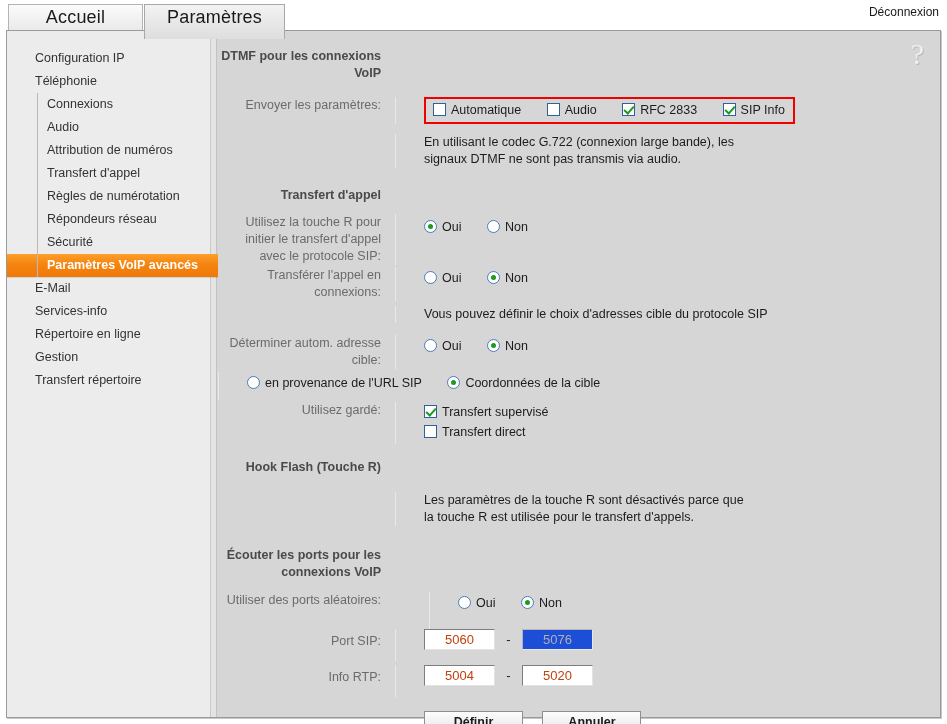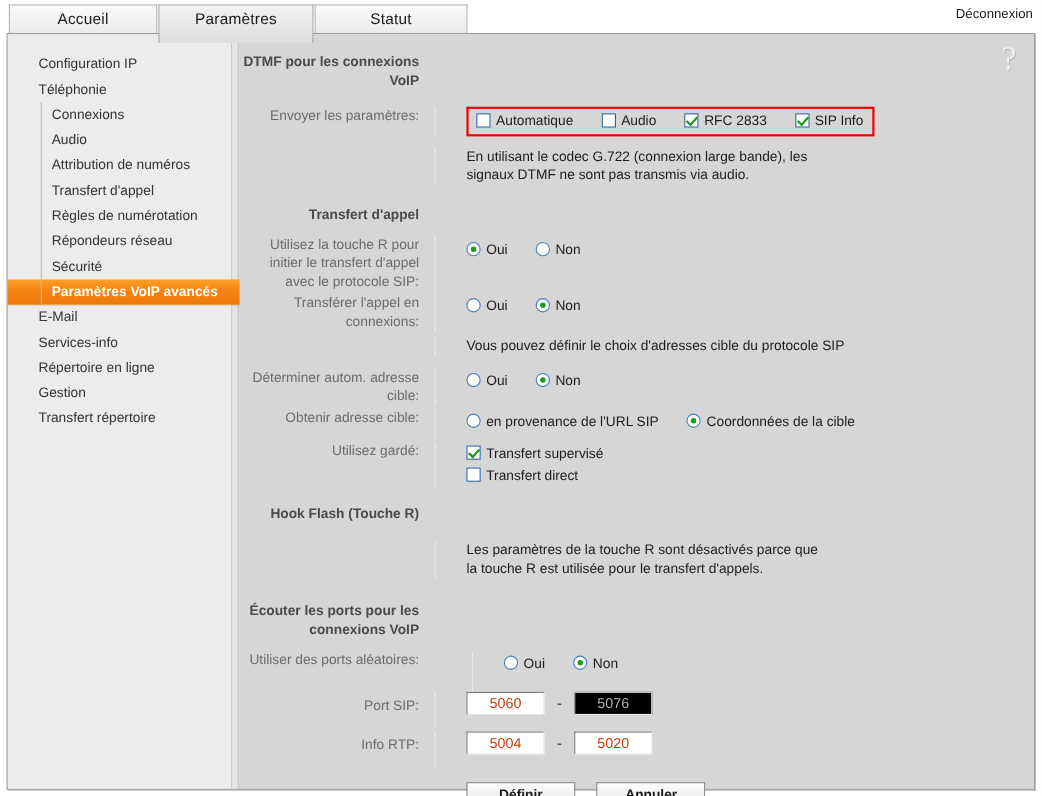--- a/index.html
+++ b/index.html
@@ -23,21 +23,21 @@
     width: 947px; height: 31px;
     background: #ffffff;
   }
   .tab {
     position: absolute;
     top: 4px;
     height: 35px;
     border: 1px solid #b4b4b4;
     border-bottom: none;
     background: linear-gradient(to bottom, #fbfbfb 0%, #ededed 60%, #e4e4e4 100%);
-    font-size: 14px;
+    font-size: 18px;
     color: #1a1a1a;
     text-align: center;
     line-height: 25px;
     letter-spacing: .2px;
   }
   .tab.active {
     background: linear-gradient(to bottom, #f3f3f3 0%, #e6e6e6 60%, #dedede 100%);
     border-color: #a8a8a8;
     z-index: 3;
   }
@@ -226,21 +226,21 @@
     border-color: #7d7d7d #e3e3e3 #e3e3e3 #7d7d7d;
     font-family: "Liberation Sans", sans-serif;
     font-size: 13px;
     color: #c2410c;
     text-align: center;
     line-height: 19px;
     display: inline-block;
     vertical-align: middle;
   }
   .inp.disabled {
-    background: #000000;
+    background: #1d4ed8;
     color: #b0b0b0;
     border-color: #b6b6b6 #e9e9e9 #e9e9e9 #b6b6b6;
   }
   .dash {
     display: inline-block;
     width: 20px;
     text-align: center;
     font-size: 13px;
     color: #1c1c1c;
     vertical-align: middle;
@@ -263,21 +263,20 @@
   }
 </style>
 </head>
 <body>
 
 <div id="page">
 
   <div class="tabbar">
     <div class="tab" id="tab0">Accueil</div>
     <div class="tab active" id="tab1">Paramètres</div>
-    <div class="tab" id="tab2">Statut</div>
     <div class="logout">Déconnexion</div>
   </div>
 
   <div class="panel">
 
     <div class="sidebar"></div>
     <div class="sidebar-strip"></div>
 
     <div class="navlist">
       <div class="navitem">Configuration IP</div>
@@ -355,21 +354,20 @@
 
       <div class="row" style="margin-top:12px;">
         <div class="lbl">Déterminer autom. adresse cible:</div>
         <div class="fld" style="min-height:34px;padding-top:3px;">
           <span class="opt"><span class="rb"></span><span>Oui</span></span>
           <span class="opt"><span class="rb on"></span><span>Non</span></span>
         </div>
       </div>
 
       <div class="row" style="margin-top:3px;">
-        <div class="lbl">Obtenir adresse cible:</div>
         <div class="fld" style="min-height:28px;padding-top:3px;">
           <span class="opt"><span class="rb"></span><span>en provenance de l'URL SIP</span></span>
           <span class="opt"><span class="rb on"></span><span>Coordonnées de la cible</span></span>
         </div>
       </div>
 
       <div class="row" style="margin-top:2px;">
         <div class="lbl">Utilisez gardé:</div>
         <div class="fld" style="min-height:40px;padding-top:2px;">
           <span class="opt optblock"><span class="cb on"></span><span>Transfert supervisé</span></span>

